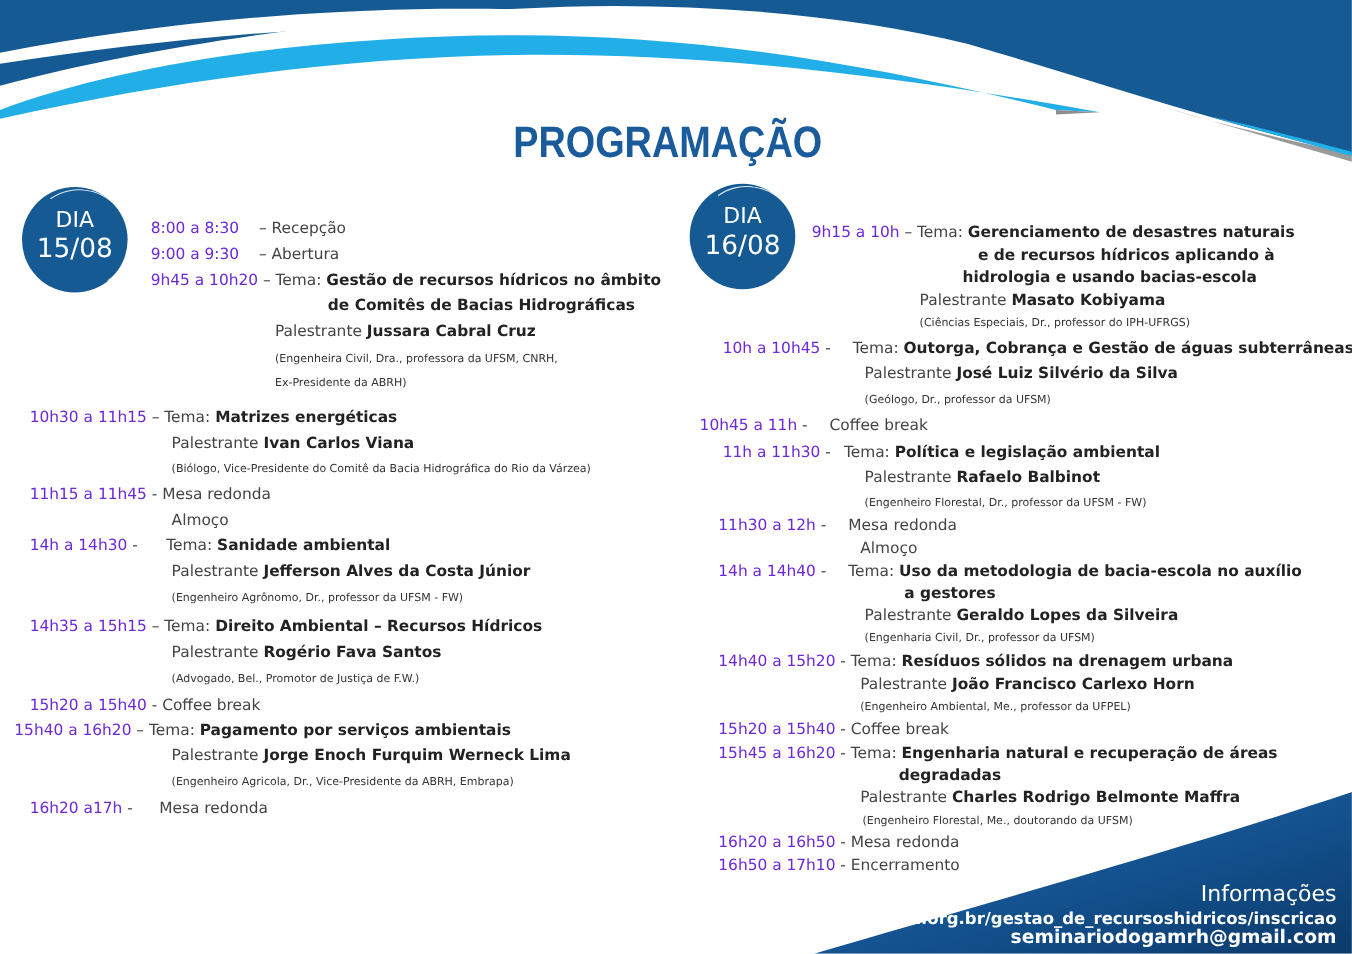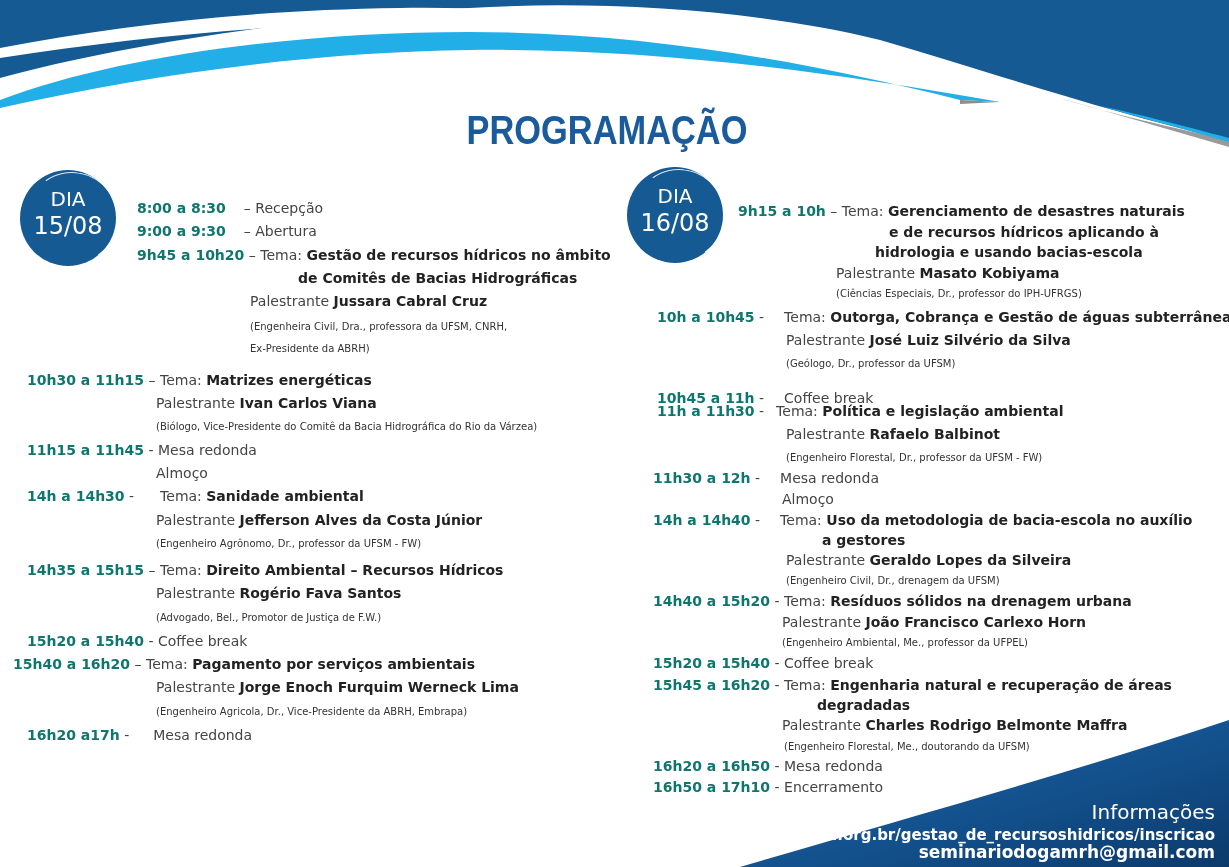--- a/index.html
+++ b/index.html
@@ -4,21 +4,21 @@
 <style>
   html,body{margin:0;padding:0;}
   body{width:1229px;height:867px;position:relative;overflow:hidden;background:#ffffff;font-family:"DejaVu Sans",sans-serif;color:#2a2a2a;}
   .bg{position:absolute;left:0;top:0;width:1229px;height:867px;z-index:0;}
   .title{position:absolute;left:0;width:1214px;top:108px;text-align:center;font-family:"Liberation Sans",sans-serif;font-weight:bold;font-size:40px;color:#1a5b9c;letter-spacing:0px;transform:scaleX(0.86);z-index:2;}
   .badge{position:absolute;width:96px;height:96px;border-radius:50%;background:#155a93;color:#fff;text-align:center;z-index:2;box-shadow:inset 0 0 0 0 #fff;}
   .badge::after{content:"";position:absolute;left:6px;top:2px;width:90px;height:90px;border-radius:50%;border:1.5px solid rgba(255,255,255,0.85);border-left-color:transparent;border-bottom-color:transparent;transform:rotate(10deg);}
   .badge .l1{display:block;font-size:20px;line-height:26px;margin-top:16px;font-family:"DejaVu Sans",sans-serif;}
   .badge .l2{display:block;font-size:24px;line-height:28px;font-family:"DejaVu Sans",sans-serif;}
   .row{position:absolute;white-space:nowrap;font-size:14px;line-height:18px;z-index:2;}
-  .t{font-weight:bold;color:#0f766e;}
+  .t{font-weight:normal;color:#6d28d9;}
   .lbl{color:#444;}
   .b{font-weight:bold;color:#222;}
   .n{color:#444;}
   .s{position:absolute;white-space:nowrap;font-size:10px;line-height:14px;color:#333;z-index:2;}
   .info{position:absolute;right:14px;text-align:right;color:#fff;z-index:2;white-space:nowrap;}
   .info-title{top:800px;font-size:20px;}
   .info-url{top:826px;font-size:15px;font-weight:bold;}
   .info-mail{top:842px;font-size:17px;font-weight:bold;}
 </style>
 </head>
@@ -118,41 +118,41 @@
 <div class="row" style="left:875px;top:243px;"><span class="b">hidrologia e usando bacias-escola</span></div>
 <div class="row" style="left:836px;top:264px;"><span class="lbl">Palestrante</span> <span class="b">Masato Kobiyama</span></div>
 <div class="s" style="left:836px;top:287px;">(Ciências Especiais, Dr., professor do IPH-UFRGS)</div>
 
 <div class="row" style="left:657px;top:308px;">
   <span class="t">10h a 10h45</span> <span class="n">-</span><span style="display:inline-block;width:20px"></span><span class="lbl">Tema:</span> <span class="b">Outorga, Cobrança e Gestão de águas subterrâneas</span>
 </div>
 <div class="row" style="left:786px;top:331px;"><span class="lbl">Palestrante</span> <span class="b">José Luiz Silvério da Silva</span></div>
 <div class="s" style="left:786px;top:357px;">(Geólogo, Dr., professor da UFSM)</div>
 
-<div class="row" style="left:657px;top:378px;margin-top:11px;">
+<div class="row" style="left:636px;top:378px;">
   <span class="t">10h45 a 11h</span> <span class="n">-</span><span style="display:inline-block;width:20px"></span><span class="n">Coffee break</span>
 </div>
 
 <div class="row" style="left:657px;top:402px;">
   <span class="t">11h a 11h30</span> <span class="n">-</span><span style="display:inline-block;width:12px"></span><span class="lbl">Tema:</span> <span class="b">Política e legislação ambiental</span>
 </div>
 <div class="row" style="left:786px;top:425px;"><span class="lbl">Palestrante</span> <span class="b">Rafaelo Balbinot</span></div>
 <div class="s" style="left:786px;top:451px;">(Engenheiro Florestal, Dr., professor da UFSM - FW)</div>
 
 <div class="row" style="left:653px;top:469px;">
   <span class="t">11h30 a 12h</span> <span class="n">-</span><span style="display:inline-block;width:20px"></span><span class="n">Mesa redonda</span>
 </div>
 <div class="row" style="left:782px;top:490px;"><span class="n">Almoço</span></div>
 
 <div class="row" style="left:653px;top:511px;">
   <span class="t">14h a 14h40</span> <span class="n">-</span><span style="display:inline-block;width:20px"></span><span class="lbl">Tema:</span> <span class="b">Uso da metodologia de bacia-escola no auxílio</span>
 </div>
 <div class="row" style="left:822px;top:531px;"><span class="b">a gestores</span></div>
 <div class="row" style="left:786px;top:551px;"><span class="lbl">Palestrante</span> <span class="b">Geraldo Lopes da Silveira</span></div>
-<div class="s" style="left:786px;top:574px;">(Engenheiro Civil, Dr., drenagem da UFSM)</div>
+<div class="s" style="left:786px;top:574px;">(Engenharia Civil, Dr., professor da UFSM)</div>
 
 <div class="row" style="left:653px;top:592px;">
   <span class="t">14h40 a 15h20</span> <span class="n">-</span> <span class="lbl">Tema:</span> <span class="b">Resíduos sólidos na drenagem urbana</span>
 </div>
 <div class="row" style="left:782px;top:613px;"><span class="lbl">Palestrante</span> <span class="b">João Francisco Carlexo Horn</span></div>
 <div class="s" style="left:782px;top:636px;">(Engenheiro Ambiental, Me., professor da UFPEL)</div>
 
 <div class="row" style="left:653px;top:654px;">
   <span class="t">15h20 a 15h40</span> <span class="n">-</span> <span class="n">Coffee break</span>
 </div>

